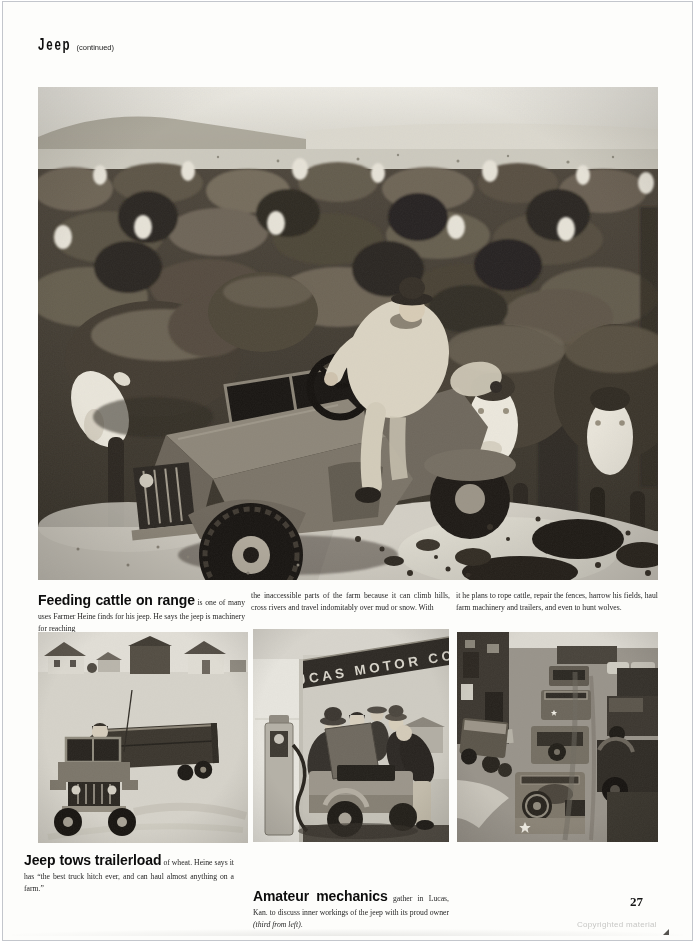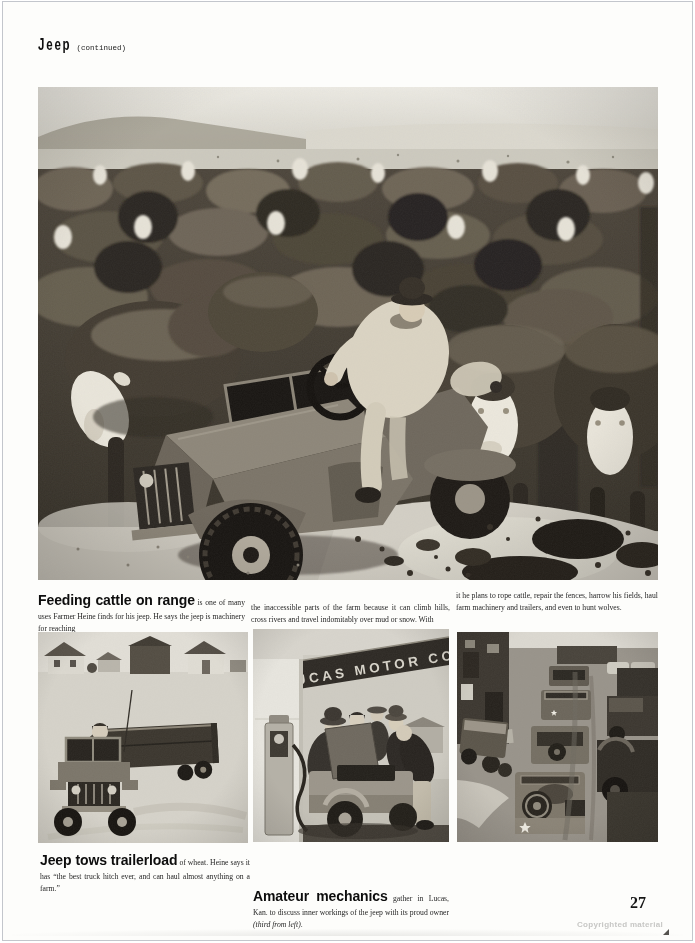--- a/index.html
+++ b/index.html
@@ -7,43 +7,43 @@
   body { font-family:"Liberation Serif", serif; position:relative; }
   .page { position:absolute; left:0; top:0; width:695px; height:943px; background:#ffffff; overflow:hidden; }
   .sheet { position:absolute; left:2px; top:1px; right:2px; bottom:2px; border:1px solid #c3c6cc; background:#fdfdfb; }
   .abs { position:absolute; }
 
   
   .masthead { left:38px; top:36px; white-space:nowrap; }
   .jeep-title { display:inline-block; font-family:"Liberation Sans",sans-serif; font-weight:700;
                 font-size:16px; letter-spacing:2.5px; transform:scaleX(.72); transform-origin:0 60%;
                 color:#101010; margin-right:-12px; }
-  .jeep-cont { font-family:Liberation Mono, monospace; font-size:7.5px; color:#1c1c1c; }
+  .jeep-cont { font-family:Liberation Sans, sans-serif; font-size:7.5px; color:#1c1c1c; }
 
   
   figure { position:absolute; overflow:hidden; background:#b9b5ac; }
   figure svg { display:block; width:100%; height:100%; }
   .fig-main      { left:38px;  top:87px;  width:620px; height:493px; }
   .fig-trailer   { left:38px;  top:632px; width:210px; height:211px; }
   .fig-mechanics { left:253px; top:629px; width:196px; height:213px; }
   .fig-battered  { left:457px; top:632px; width:201px; height:210px; }
 
   
   .cap { font-size:7.7px; line-height:1.5; color:#1f1f1f; text-align:justify; }
   .cap .lead { font-family:Liberation Sans, sans-serif; font-weight:700; font-size:14px; letter-spacing:-0.1px; color:#0d0d0d; }
   .cap i { font-style:italic; }
   .caption-main { left:38px; top:590px; width:620px; display:flex; gap:6px; }
-  .caption-main .c1 { width:207px; } .caption-main .c2 { width:199px;margin-top:12px; } .caption-main .c3 { width:202px; }
-  .caption-trailer   { left:40px;  top:850px; width:210px; }
+  .caption-main .c1 { width:207px; } .caption-main .c2 { width:199px; } .caption-main .c3 { width:202px; }
+  .caption-trailer   { left:24px;  top:850px; width:210px; }
   .caption-mechanics { left:253px; top:850px; width:196px;margin-top:36px; }
   .caption-battered  { left:457px; top:850px; width:201px; }
 
   
-  .page-number { left:630px; top:894px; font-family:"Liberation Serif",serif; font-weight:700; font-size:16px; color:#161616; }
-  .copyright { left:577px; top:920px; font-family:"Liberation Sans",sans-serif; font-size:8px; letter-spacing:.3px; color:#c7c7c5;font-weight:bold; }
+  .page-number { left:630px; top:894px; font-family:"Liberation Serif",serif; font-weight:700; font-size:13px; color:#161616; }
+  .copyright { left:577px; top:920px; font-family:"Liberation Sans",sans-serif; font-size:8px; letter-spacing:.3px; color:#c7c7c5; }
   .corner-mark { left:663px; top:929px; width:0; height:0;
                  border-left:6px solid transparent; border-bottom:6px solid #55534f; }
   .bottom-shade { left:12px; right:12px; bottom:7px; height:7px;
                   background:radial-gradient(ellipse at 50% 100%, rgba(60,58,52,.10), rgba(0,0,0,0) 75%); }
 </style>
 </head>
 <body>
 
 <svg width="0" height="0" style="position:absolute" aria-hidden="true">
   <defs>

